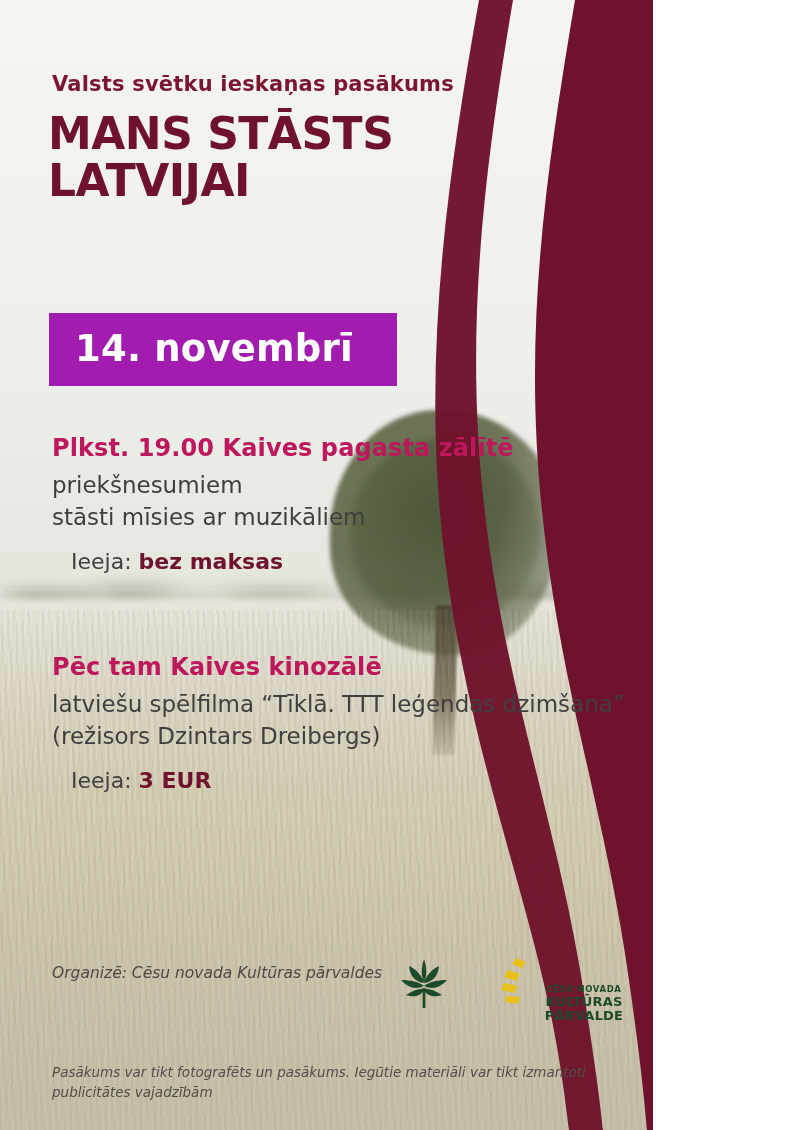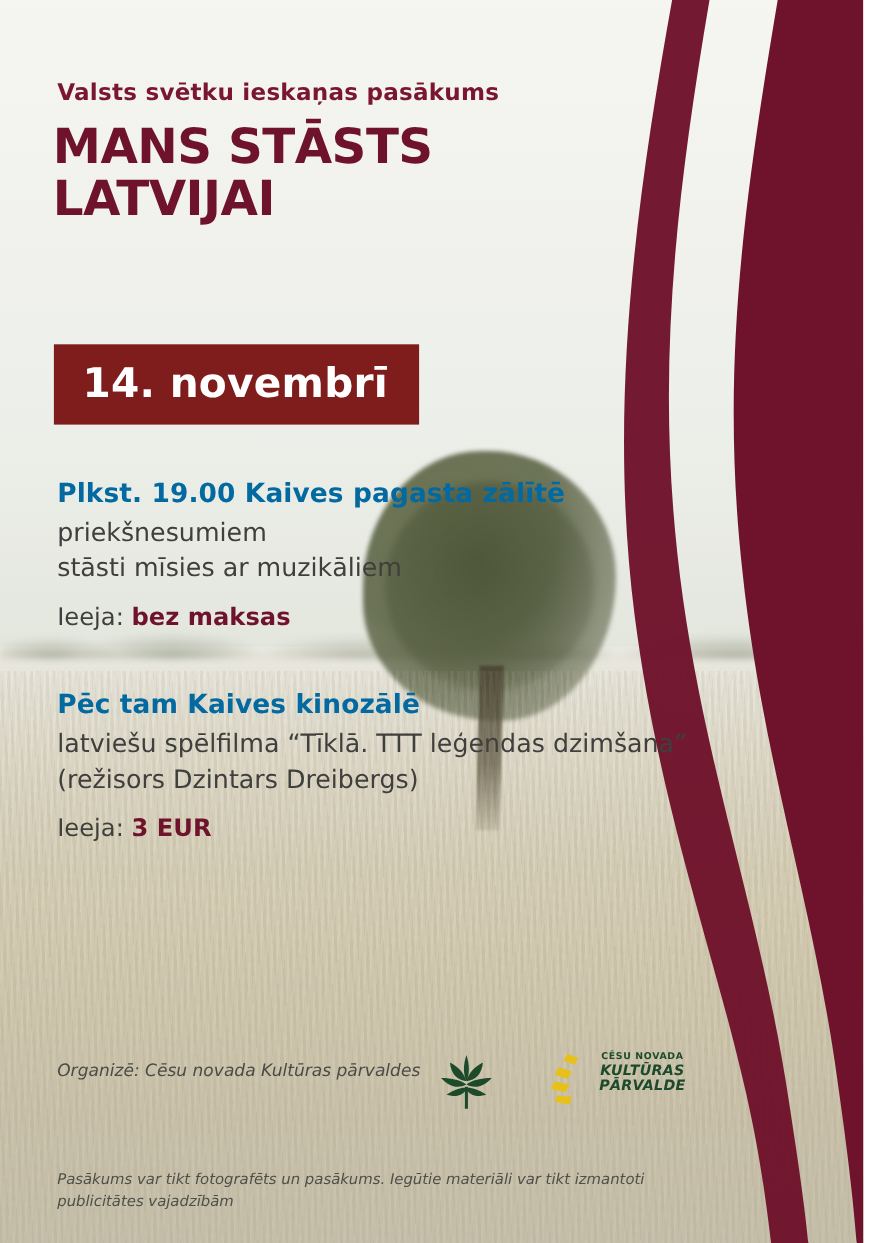--- a/index.html
+++ b/index.html
@@ -5,21 +5,21 @@
   html, body {
     margin: 0;
     padding: 0;
     background: #ffffff;
   }
   body {
     font-family: "DejaVu Sans", sans-serif;
   }
   .poster {
     position: relative;
-    width: 785px;
+    width: 653px;
     height: 1130px;
     overflow: hidden;
     background: #cfc9bb;
   }
 
   
   .bg {
     position: absolute;
     inset: 0;
     background:
@@ -146,53 +146,54 @@
     line-height: 1.07;
     font-weight: 800;
     color: #6e132b;
     letter-spacing: -0.5px;
   }
   .title .l2 { display: block; }
 
   .datebox {
     position: absolute;
     left: 49px; top: 313px;
-    background: #7f1d1d;
+    background: #a21caf;
     color: #ffffff;
-    padding: 14px 28px 16px 26px;
+    padding: 14px 44px 16px 26px;
     font-size: 37px;
     font-weight: 700;
     letter-spacing: .2px;
   }
 
   .block {
     position: absolute;
     left: 52px;
     color: #3a3a38;
   }
   .block.one { top: 434px; }
-  .block.two { top: 626px; }
+  .block.two { top: 653px; }
 
   .bhead {
     font-size: 24px;
     font-weight: 700;
-    color: #0369a1;
+    color: #be185d;
     margin: 0 0 8px 0;
     letter-spacing: .1px;
   }
   .bline {
     font-size: 23px;
     line-height: 1.38;
     color: #3f3f3d;
     font-weight: 400;
   }
   .price {
     margin-top: 16px;
     font-size: 22px;
     color: #3f3f3d;
+    margin-left: 19px;
   }
   .price b {
     color: #6e132b;
     font-weight: 700;
   }
 
   
   .organizer {
     position: absolute;
     left: 52px; top: 962px;
@@ -225,25 +226,25 @@
     left: 524px; top: 957px;
     width: 120px;
     text-align: center;
     color: #1c4a2a;
     line-height: 1.12;
   }
   .kp-small {
     font-size: 8.5px;
     font-weight: 700;
     letter-spacing: .6px;
+    margin-top: 28px;
   }
   .kp-big {
     font-size: 13px;
     font-weight: 800;
-    font-style: italic;
     letter-spacing: .2px;
   }
 </style>
 </head>
 <body>
 
 <div class="poster">
 
   <div class="bg">
     <div class="bg-sky"></div>

